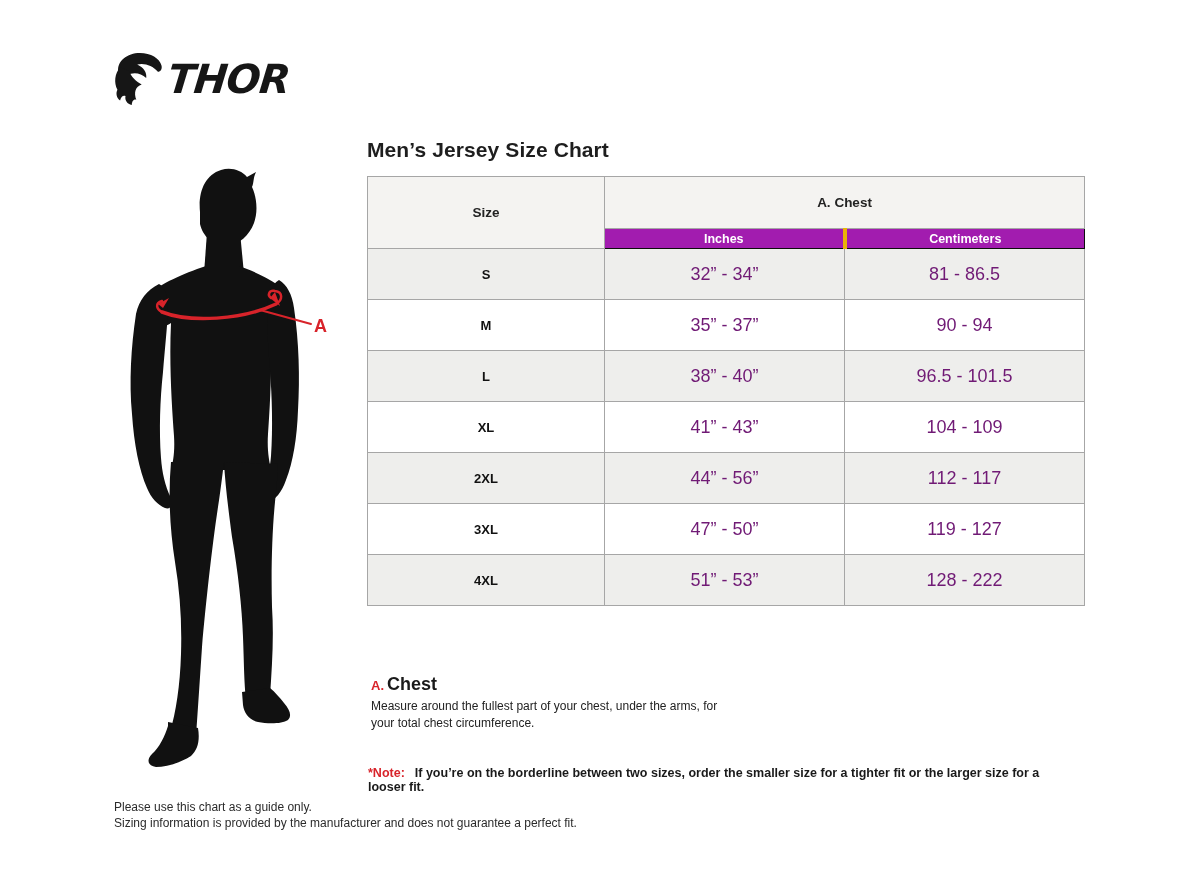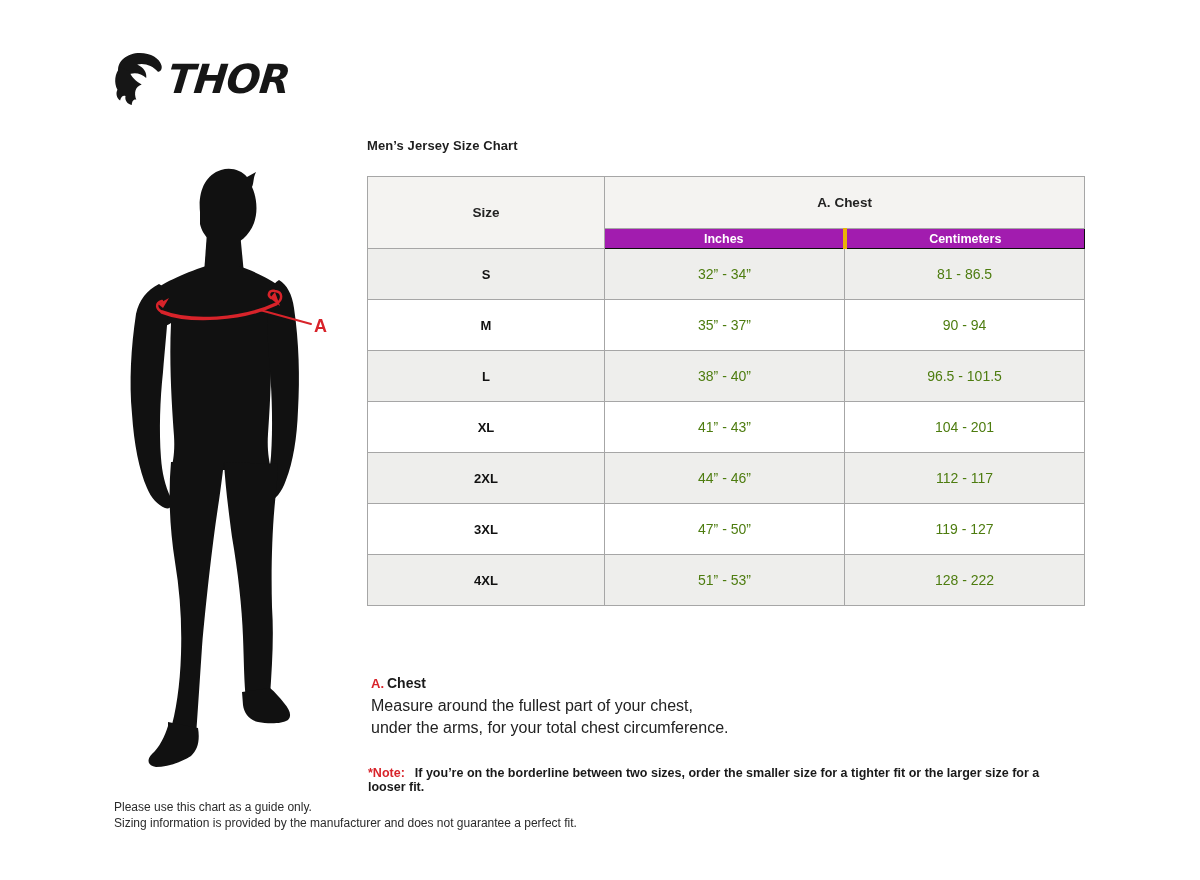--- a/index.html
+++ b/index.html
@@ -16,45 +16,45 @@
     font-weight:bold; font-style:italic; font-size:40px; letter-spacing:-1px;
     color:#161616; transform:skewX(-6deg); margin-left:2px; line-height:1;
     font-family:"DejaVu Sans", sans-serif;
   }
 
   
   .figure-svg { position:absolute; left:110px; top:160px; }
 
   
   .chart-title {
-    position:absolute; left:367px; top:138px; font-size:13px; font-weight:bold;
+    position:absolute; left:367px; top:138px; font-size:21px; font-weight:bold;
     color:#1e1e1e; letter-spacing:0.1px;
   }
   .size-table-wrap { position:absolute; left:367px; top:176px; }
   table { border-collapse:collapse; table-layout:fixed; width:717px; }
   th, td { border:1px solid #a6a6a6; text-align:center; vertical-align:middle; padding:0; }
   col.c-size { width:237px; } col.c-in { width:240px; } col.c-cm { width:240px; }
   .size-head { background:#f4f3f1; font-size:13.5px; font-weight:bold; color:#222; }
   .group-head { background:#f4f3f1; height:52px; font-size:13.5px; font-weight:bold; color:#222; }
   .unit-head {
     background:#a21caf; color:#ffffff; font-size:12.5px; font-weight:bold;
     height:20px; border-color:#0d0d0d; border-top:1px solid #a6a6a6;
   }
   .unit-head.gap { border-left:4px solid #eab308; }
-  tbody td { height:51px; font-size:14px; color:#4d7c0f; background:#ffffff; }
+  tbody td { height:51px; font-size:18px; color:#701a75; background:#ffffff; }
   tbody td.size-col { font-weight:bold; font-size:13px; color:#111; }
   tbody tr:nth-child(odd) td { background:#eeeeec; }
 
   .measure-heading {
     position:absolute; left:367px; top:638px; font-size:17.5px; font-weight:bold; color:#1e1e1e;
   }
   .measure-item { position:absolute; left:371px; top:674px; width:370px; }
   .measure-item .key { color:#d8232a; font-weight:bold; font-size:13px; }
-  .measure-item .name { color:#1a1a1a; font-weight:bold; font-size:14px; margin-left:3px; }
-  .measure-item .desc { font-size:16px; color:#222; line-height:1.4; margin-top:3px; width:360px; }
+  .measure-item .name { color:#1a1a1a; font-weight:bold; font-size:18px; margin-left:3px; }
+  .measure-item .desc { font-size:12px; color:#222; line-height:1.4; margin-top:3px; width:360px; }
 
   .note-line { position:absolute; left:368px; top:766px; font-size:12.5px; font-weight:bold; width:700px; }
   .note-line .note-label { color:#d8232a; margin-right:10px;margin-top:6px; }
   .note-line .note-text { color:#1a1a1a; }
 
   .footer { position:absolute; left:114px; top:799px; font-size:12px; color:#2b2b2b; line-height:1.35; }
 </style>
 </head>
 <body>
 
@@ -124,25 +124,25 @@
             <td>90 - 94</td>
           </tr>
           <tr>
             <td class="size-col">L</td>
             <td>38” - 40”</td>
             <td>96.5 - 101.5</td>
           </tr>
           <tr>
             <td class="size-col">XL</td>
             <td>41” - 43”</td>
-            <td>104 - 201</td>
+            <td>104 - 109</td>
           </tr>
           <tr>
             <td class="size-col">2XL</td>
-            <td>44” - 46”</td>
+            <td>44” - 56”</td>
             <td>112 - 117</td>
           </tr>
           <tr>
             <td class="size-col">3XL</td>
             <td>47” - 50”</td>
             <td>119 - 127</td>
           </tr>
           <tr>
             <td class="size-col">4XL</td>
             <td>51” - 53”</td>

